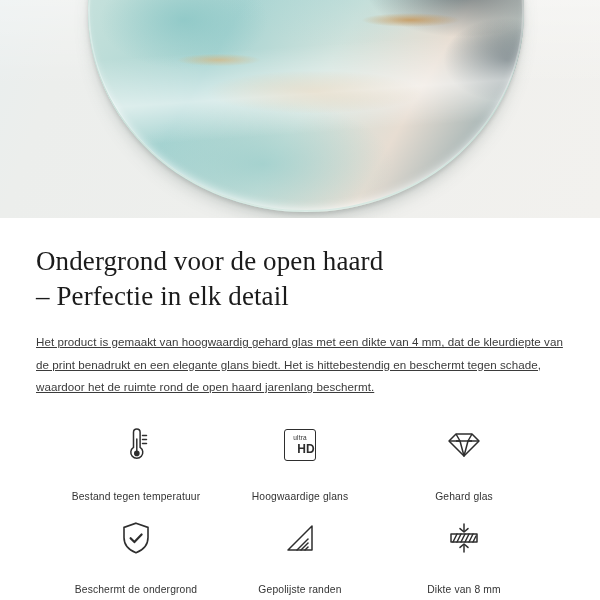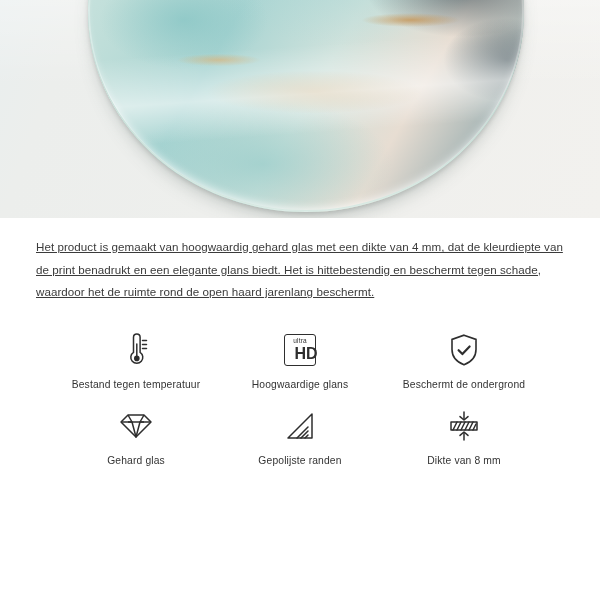--- a/index.html
+++ b/index.html
@@ -130,21 +130,21 @@
     justify-content: flex-start;
   }
   .feature-icon {
     height: 44px;
     display: flex;
     align-items: center;
     justify-content: center;
     color: #2e2e2e;
   }
   .feature-label {
-    margin-top: 7px;
+    margin-top: 24px;
     font-size: 10.3px;
     color: #333333;
     text-align: left;
     letter-spacing: 0.15px;
   }
   .hd-badge {
     width: 30px;
     height: 30px;
     border: 1.6px solid #2e2e2e;
     border-radius: 3px;
@@ -153,21 +153,21 @@
     align-items: center;
     justify-content: center;
     line-height: 1;
   }
   .hd-badge .u {
     font-size: 6.5px;
     letter-spacing: 0.2px;
     color: #2e2e2e;
   }
   .hd-badge .hd {
-    font-size: 16px;
+    font-size: 12px;
     font-weight: bold;
     color: #2e2e2e;
     margin-top: 1px;
     margin-left: 12px;
   }
 </style>
 </head>
 <body>
 
 <div class="page">
@@ -176,20 +176,24 @@
     <div class="hero-bg"></div>
     <div class="glass-disc">
       <div class="disc-art"></div>
       <div class="disc-sheen"></div>
       <div class="disc-edge"></div>
     </div>
 
   </div>
 
   <div class="content">
+    <h1 class="headline">
+      <span>Ondergrond voor de open haard</span>
+      <span class="line2">– Perfectie in elk detail</span>
+    </h1>
 
     <p class="body-copy">Het product is gemaakt van hoogwaardig gehard glas met een dikte van 4 mm, dat de kleurdiepte van de print benadrukt en een elegante glans biedt. Het is hittebestendig en beschermt tegen schade, waardoor het de ruimte rond de open haard jarenlang beschermt.</p>
 
     <div class="features">
 
       <div class="feature">
         <div class="feature-icon">
           <svg width="30" height="34" viewBox="0 0 30 34" fill="none" stroke="#2e2e2e" stroke-width="1.5" stroke-linecap="round">
             <path d="M12.5 4.2a3.3 3.3 0 0 1 6.6 0v15.1a6 6 0 1 1-6.6 0z"></path>
             <circle cx="15.8" cy="25.4" r="2.8" fill="#2e2e2e" stroke="none"></circle>
@@ -207,39 +211,39 @@
           <div class="hd-badge">
             <span class="u">ultra</span>
             <span class="hd">HD</span>
           </div>
         </div>
         <div class="feature-label">Hoogwaardige glans</div>
       </div>
 
       <div class="feature">
         <div class="feature-icon">
-          <svg width="32" height="36" viewBox="0 0 32 36" fill="none">
-            <path d="M16 3.2 28 7.4v10.2c0 7.2-5 12.6-12 15.2-7-2.6-12-8-12-15.2V7.4z" stroke="#2e2e2e" stroke-width="1.6" fill="none"></path>
-            <path d="M10.6 18.2l3.8 3.9 7.2-7.6" stroke="#2e2e2e" stroke-width="2.2" stroke-linecap="round" stroke-linejoin="round" fill="none"></path>
-          </svg>
-        </div>
-        <div class="feature-label">Beschermt de ondergrond</div>
-      </div>
-
-      <div class="feature">
-        <div class="feature-icon">
           <svg width="34" height="30" viewBox="0 0 34 30" fill="none" stroke="#2e2e2e" stroke-width="1.5" stroke-linejoin="round">
             <path d="M9 4h16l7 7-15 15L2 11z"></path>
             <path d="M2 11h30"></path>
             <path d="M9 4l4 7-4 0"></path>
             <path d="M25 4l-4 7 4 0"></path>
             <path d="M13 11l4 15 4-15"></path>
           </svg>
         </div>
         <div class="feature-label">Gehard glas</div>
+      </div>
+
+      <div class="feature">
+        <div class="feature-icon">
+          <svg width="32" height="36" viewBox="0 0 32 36" fill="none">
+            <path d="M16 3.2 28 7.4v10.2c0 7.2-5 12.6-12 15.2-7-2.6-12-8-12-15.2V7.4z" stroke="#2e2e2e" stroke-width="1.6" fill="none"></path>
+            <path d="M10.6 18.2l3.8 3.9 7.2-7.6" stroke="#2e2e2e" stroke-width="2.2" stroke-linecap="round" stroke-linejoin="round" fill="none"></path>
+          </svg>
+        </div>
+        <div class="feature-label">Beschermt de ondergrond</div>
       </div>
 
       <div class="feature">
         <div class="feature-icon">
           <svg width="32" height="32" viewBox="0 0 32 32" fill="none" stroke="#2e2e2e" stroke-width="1.5" stroke-linecap="round" stroke-linejoin="round">
             <path d="M4 28h24V4z"></path>
             <path d="M13 28l11-11"></path>
             <path d="M17 28l7-7"></path>
             <path d="M21 28l3-3"></path>
           </svg>

